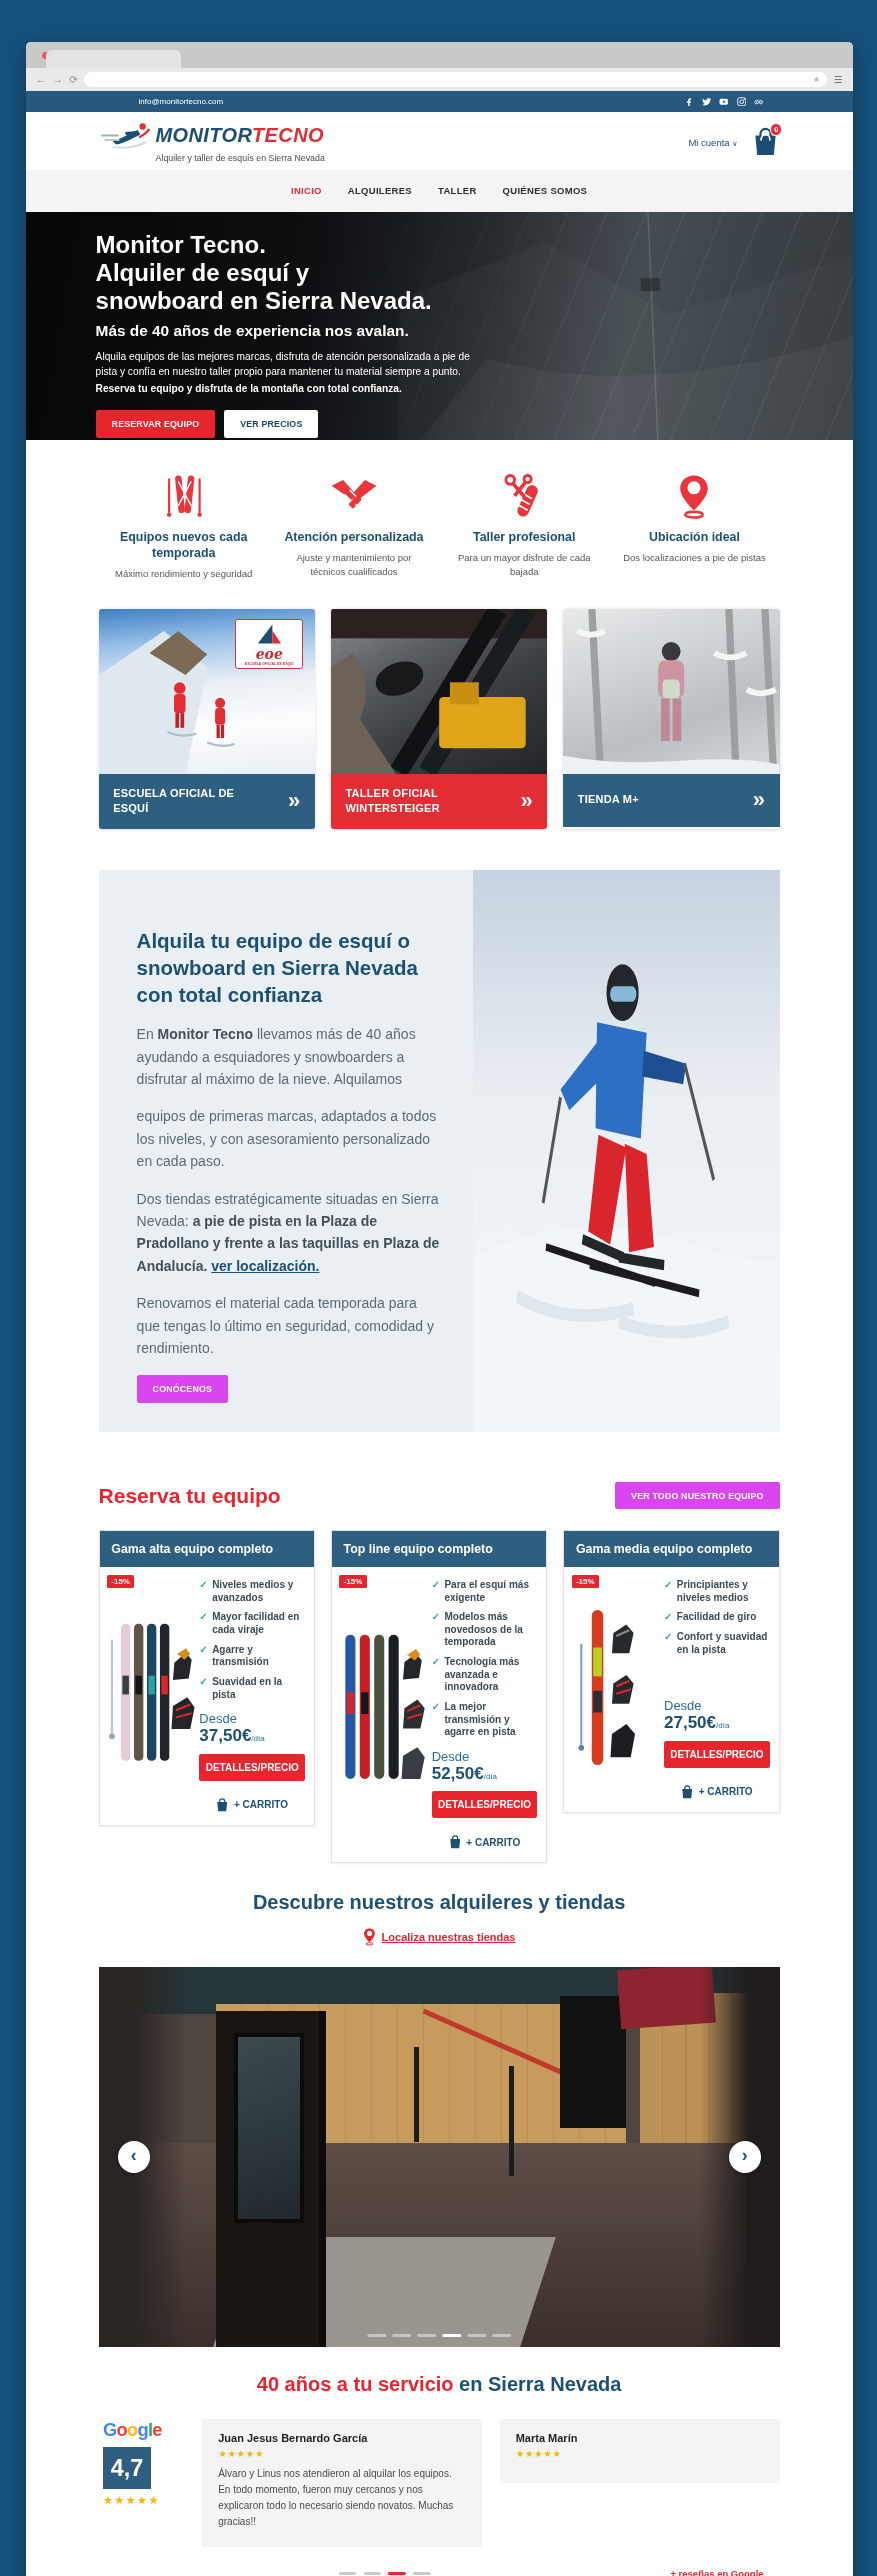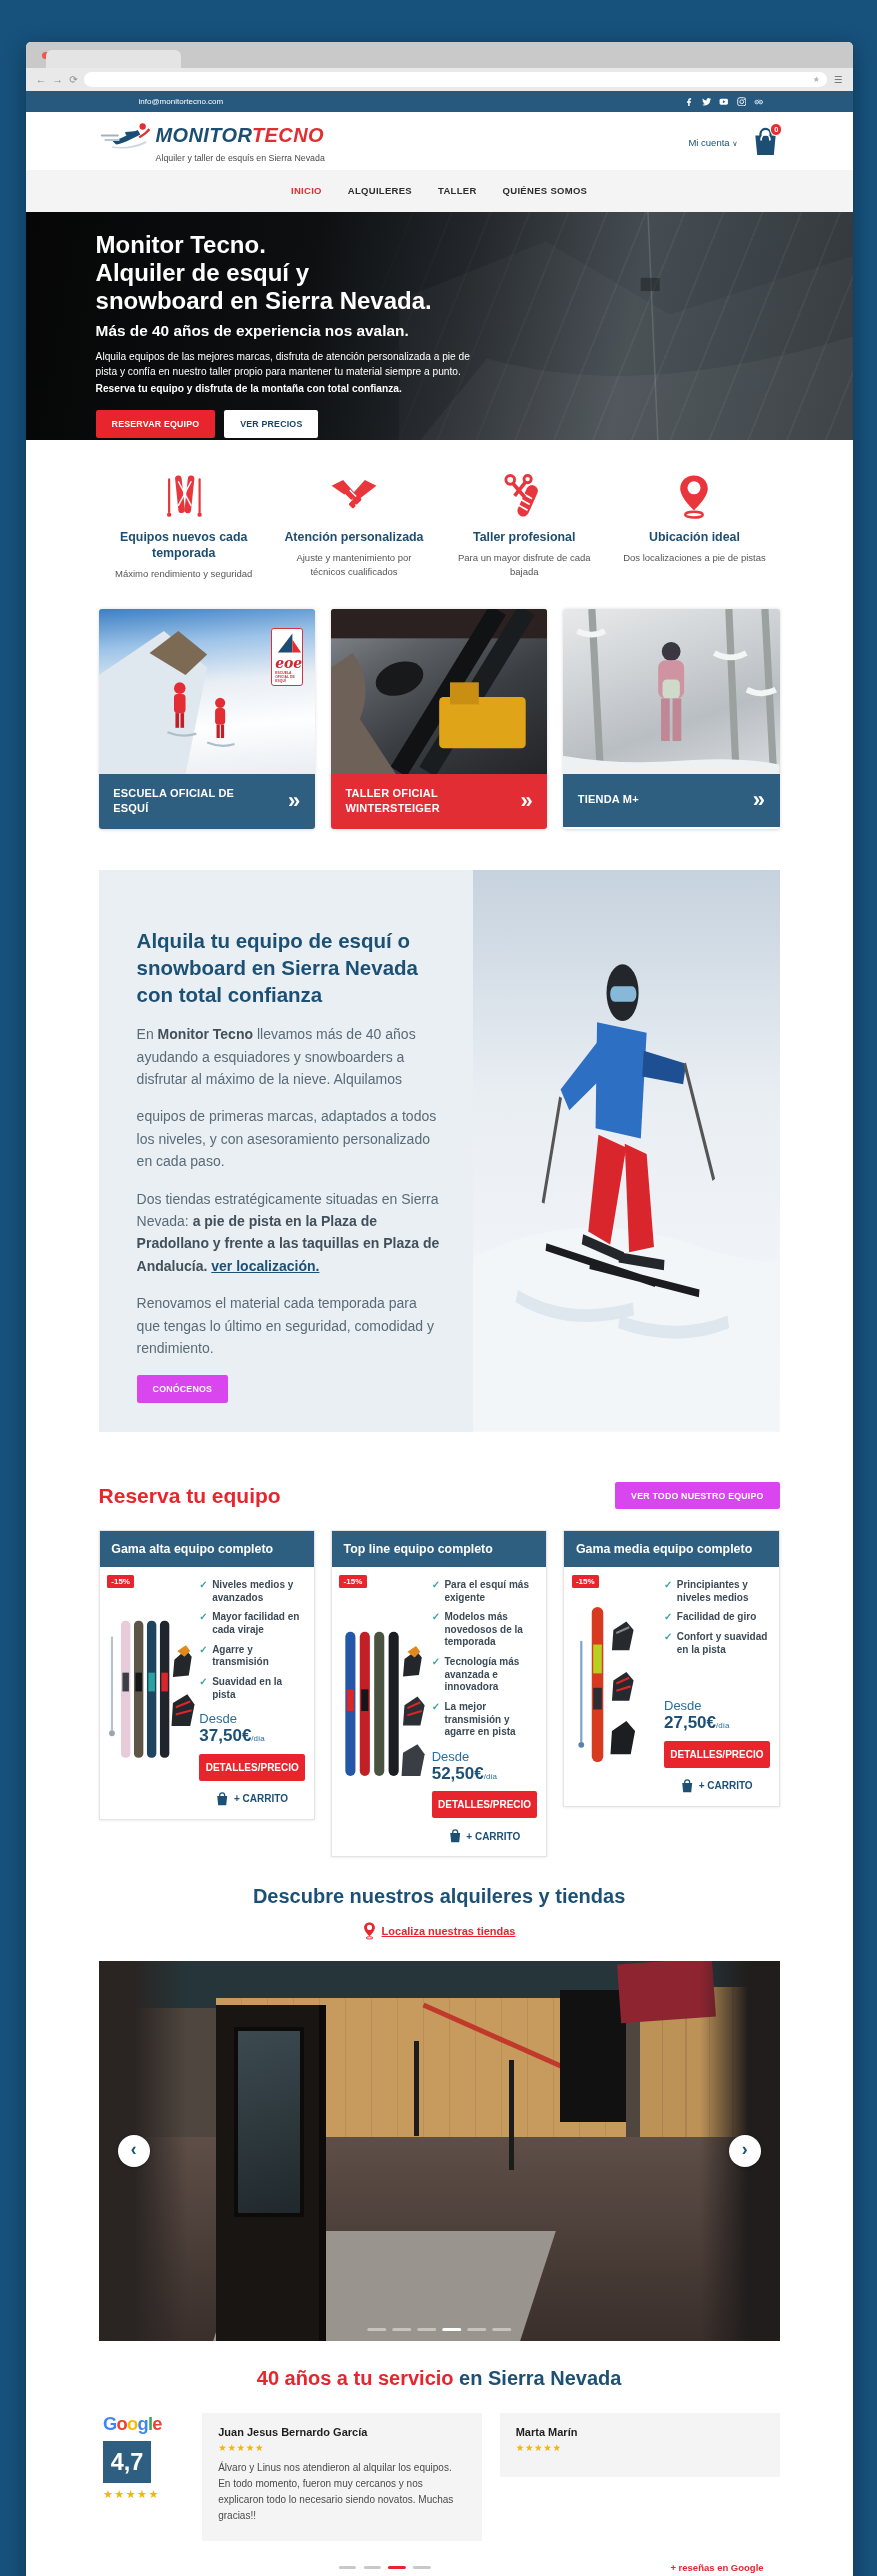--- a/index.html
+++ b/index.html
@@ -73,22 +73,22 @@
   .feat-ico { height:48px; display:flex; align-items:flex-end; justify-content:center; margin-bottom:10.2px; }
   .feat h3 { color:#1c4e74; font-size:12.4px; line-height:1.3; font-weight:bold; }
   .feat p { color:#555; font-size:9.5px; line-height:1.45; margin-top:5.9px; }
   
   .promos { display:flex; gap:16px; padding:2.9px 73px 31px; }
   .promo { flex:1; border-radius:2.9px; overflow:hidden; box-shadow:0 0.7px 3.7px rgba(0,0,0,.15); display:flex; flex-direction:column; }
   .promo-img { height:165px; position:relative; overflow:hidden; }
   .pimg-1 { background:linear-gradient(175deg,#3d7fc4 0%,#9cc3e8 22%,#e8eef4 45%,#fdfeff 70%,#e9edf2 100%); }
   .pimg-2 { background:linear-gradient(150deg,#8c8f93 0%,#5c5f63 30%,#3a3d41 60%,#232528 100%); }
   .pimg-3 { background:linear-gradient(160deg,#e8e9ea 0%,#cfd3d6 35%,#b9bec2 65%,#d8dcdf 100%); }
-  .eoe-badge { position:absolute; top:19px; right:11.7px; width:32px; background:#fff; border:1.5px solid #d7333a;
-    border-radius:2.9px; padding:2.9px 2.9px 2.2px; text-align:left; }
+  .eoe-badge { position:absolute; top:10px; right:11.7px; width:68px; background:#fff; border:1.5px solid #d7333a;
+    border-radius:2.9px; padding:2.9px 2.9px 2.2px; text-align:center; }
   .eoe-script { font-family:"DejaVu Serif", serif; font-style:italic; font-weight:bold; color:#cf2830; font-size:14px; line-height:1; }
   .eoe-cap { font-size:3.3px; color:#cf2830; font-weight:bold; letter-spacing:0.1px; margin-top:1.5px; }
   .promo-footer { background:#2e5f80; color:#fff; padding:11.7px 14.6px; display:flex; align-items:center;
     justify-content:space-between; min-height:53px; }
   .promo-footer.red { background:#e12d33; }
   .promo-title { font-size:11px; font-weight:bold; letter-spacing:0.2px; line-height:1.45; max-width:121px; }
   .promo-arrow { font-size:22px; font-weight:bold; line-height:1; }
   
   .about { margin:10.2px 73px 31px; background:#e9eff3; display:flex; }
   .about-text { width:55%; padding:32px 31px 29px 38px; }
@@ -114,21 +114,21 @@
   .bk-info { width:56%; }
   .bk-info ul { list-style:none; }
   .bk-info li { display:flex; gap:4.4px; font-size:10px; font-weight:bold; color:#3c4a55; line-height:1.25; margin-bottom:7.3px; }
   .check { color:#3aa0a8; font-weight:bold; }
   .price-line { margin:10.2px 0 7.3px; color:#2a6e9e; }
   .price-pre { font-size:13px;text-align:center; }
   .price-val { font-size:17px; font-weight:bold; color:#1c5075; }
   .price-per { font-size:8px; }
   .bk-cta { display:block; background:#e8252c; color:#fff; text-align:center; font-size:10px;
     font-weight:bold; padding:8px 4.4px; border-radius:2.2px; text-decoration:none; }
-  .bk-cart { display:flex; align-items:center; justify-content:center; gap:5.1px; margin-top:11px;
+  .bk-cart { display:flex; align-items:center; justify-content:center; gap:5.1px; margin-top:17px;
     color:#1c5075; font-size:10px; font-weight:bold; text-decoration:none; }
   
   .stores { text-align:center; padding-top:16px; }
   .stores h2 { color:#1c5075; font-size:20px; font-weight:800; }
   .loc-link { display:inline-flex; align-items:center; gap:5.9px; margin-top:14.6px; color:#e8252c;
     font-size:11px; font-weight:bold; text-decoration:underline; }
   .carousel { margin:19px 73px 0; height:380px; position:relative; overflow:hidden; background:#4f463f; }
   .car-strip { position:absolute; top:0; left:0; right:0; height:47px; background:#25353a; }
   .car-wall { position:absolute; top:37px; left:117px; width:410px; height:139px;
     background:repeating-linear-gradient(90deg,#c79a5e 0 25px,#b98e57 25px 26px); }

